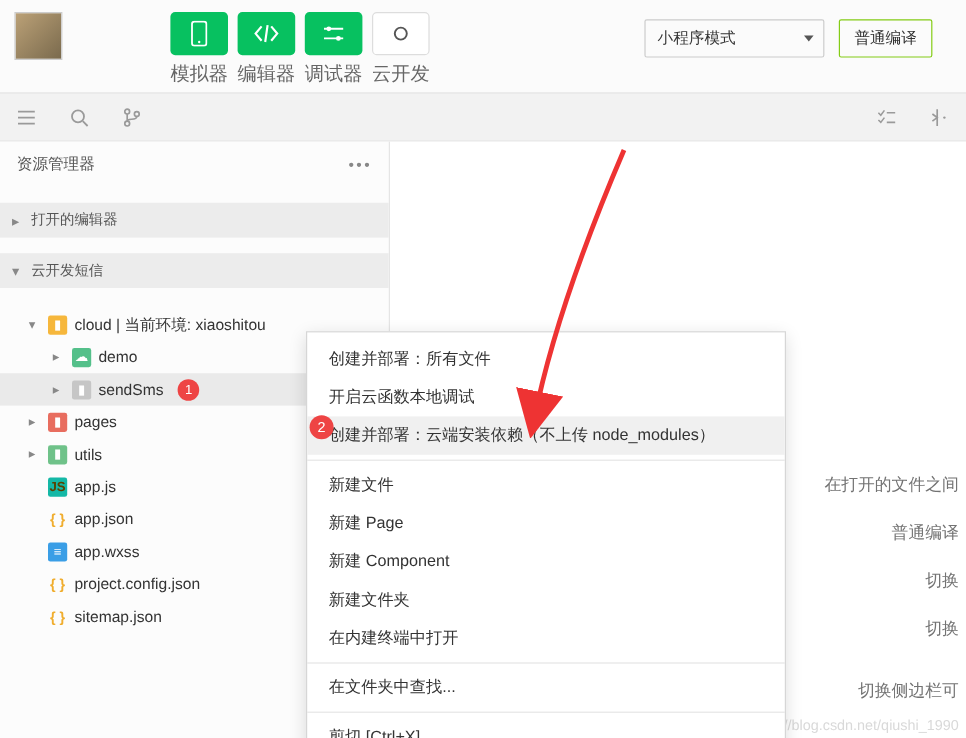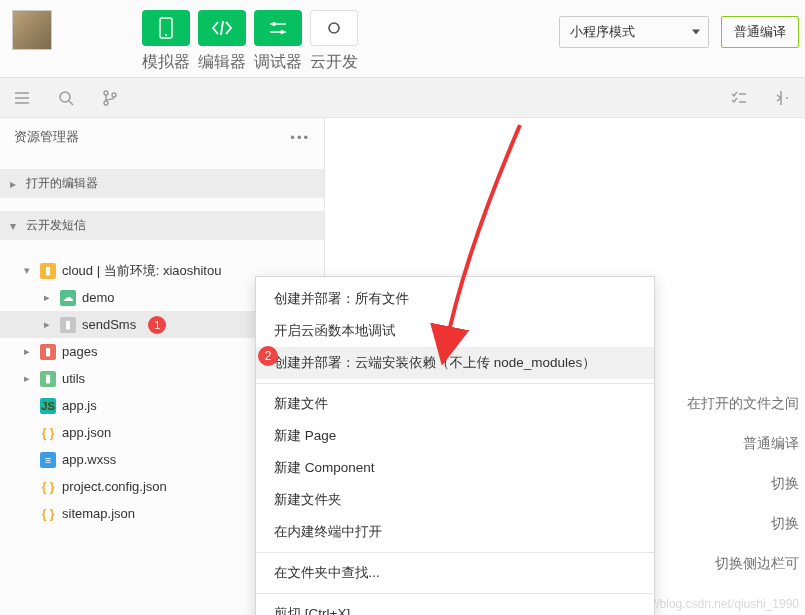--- a/index.html
+++ b/index.html
@@ -5,21 +5,21 @@
   * { box-sizing: border-box; margin: 0; padding: 0; font-family: "Microsoft YaHei", "PingFang SC", sans-serif; }
   body { width: 805px; height: 615px; background: #fff; overflow: hidden; position: relative; font-size: 13px; color: #333; }
   
   .topbar { height: 78px; border-bottom: 1px solid #e0e0e0; background: #fbfbfb; display: flex; align-items: flex-start; padding: 10px 12px 0; position: relative; }
   .avatar { width: 40px; height: 40px; background: linear-gradient(135deg,#bba177,#7a6a4d); border:1px solid #ccc; margin-right: 90px; }
   .top-btn { display:flex; flex-direction:column; align-items:center; margin-right:8px; }
   .top-btn .box { width:48px; height:36px; border-radius:4px; display:flex; align-items:center; justify-content:center; color:#fff; }
   .top-btn .label { font-size:16px; color:#666; margin-top:6px; }
   .green .box { background:#07C160; }
   .white .box { background:#fff; border:1px solid #ddd; color:#555; }
-  .top-right { position:absolute; right:6px; top:16px; display:flex; gap:12px; }
+  .top-right { position:absolute; right:28px; top:16px; display:flex; gap:12px; }
   .select { border:1px solid #ccc; border-radius:2px; padding:6px 28px 6px 10px; position:relative; font-size:13px; min-width:150px; }
   .select::after { content:""; position:absolute; right:8px; top:50%; width:0; height:0; border-left:4px solid transparent; border-right:4px solid transparent; border-top:5px solid #555; transform:translateY(-50%); }
   .mode-btn { border:1px solid #84cc16; border-radius:2px; padding:6px 12px; font-size:13px; }
   
   .iconbar { height:40px; background:#f2f2f2; border-bottom:1px solid #e5e5e5; display:flex; align-items:center; padding:0 10px; gap:20px; color:#9a9a9a; }
   .iconcell { width:24px; height:24px; display:flex; align-items:center; justify-content:center; cursor:pointer; }
   .iconbar .spacer { flex:1; }
   
   .body { display:flex; height: calc(615px - 78px - 40px); }
   .sidebar { width:325px; border-right:1px solid #e5e5e5; background:#fcfcfc; overflow:hidden; display:flex; flex-direction:column;gap:13px; }
@@ -51,21 +51,21 @@
   
   .ctxmenu { position:absolute; left:255px; top:276px; width:400px; background:#fff; border:1px solid #d6d6d6; box-shadow:0 4px 14px rgba(0,0,0,0.15); padding:6px 0; z-index:30; font-size:13.5px; color:#333; }
   .ctxmenu .item { padding:7px 18px; cursor:pointer; display:flex; align-items:center; }
   .ctxmenu .item.hover { background:#f0f0f0; }
   .ctxmenu .sep { height:1px; background:#e5e5e5; margin:4px 0; }
   .badge2 { position:absolute; left:258px; top:346px; width:20px; height:20px; border-radius:50%; background:#e44; color:#fff; font-size:12px; display:flex; align-items:center; justify-content:center; z-index:40; }
   
   .arrow-svg { position:absolute; left:350px; top:115px; width:180px; height:250px; z-index:35; pointer-events:none; }
   
   .ghost-line { position:absolute; right:6px; color:#737373; font-size:14px; white-space:nowrap; }
-  .ghost1 { top:395px; } .ghost2 { top:435px; } .ghost3 { top:475px; } .ghost4 { top:515px; } .ghost5 { top:555px; }
+  .ghost1 { top:395px; } .ghost2 { top:435px; } .ghost3 { top:475px; } .ghost4 { top:515px; } .ghost5 { top:567px; }
   .watermark { position:absolute; right:6px; bottom:4px; color:#d9d9d9; font-size:12px; }
   
   svg { display:block; }
 </style>
 </head>
 <body>
 
 <div class="topbar">
   <div class="avatar"></div>
 

